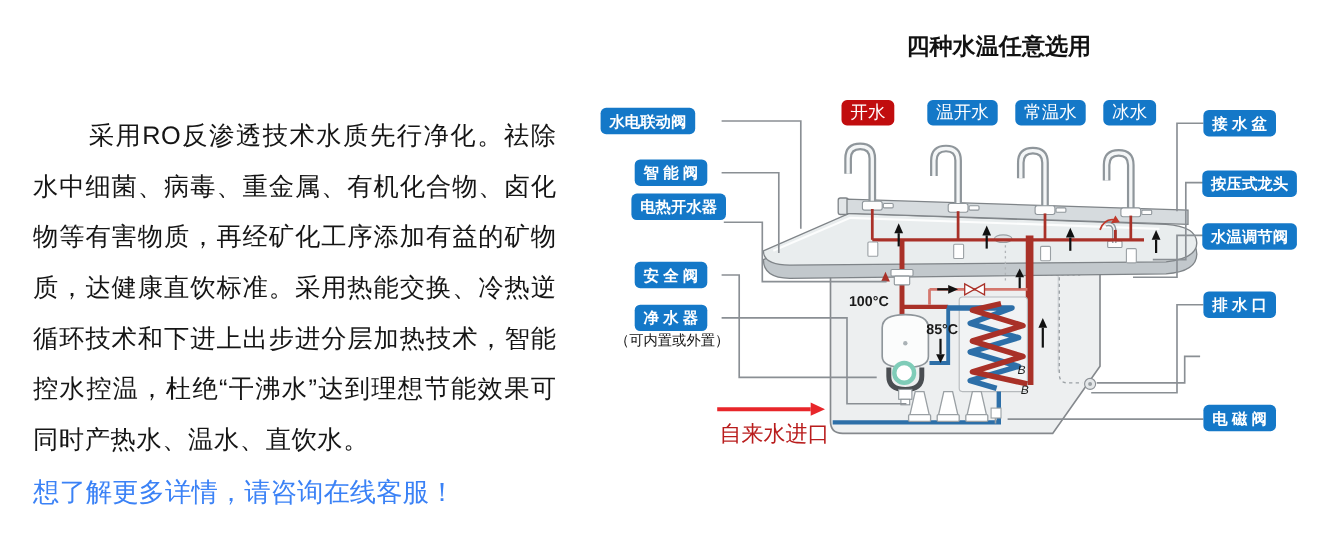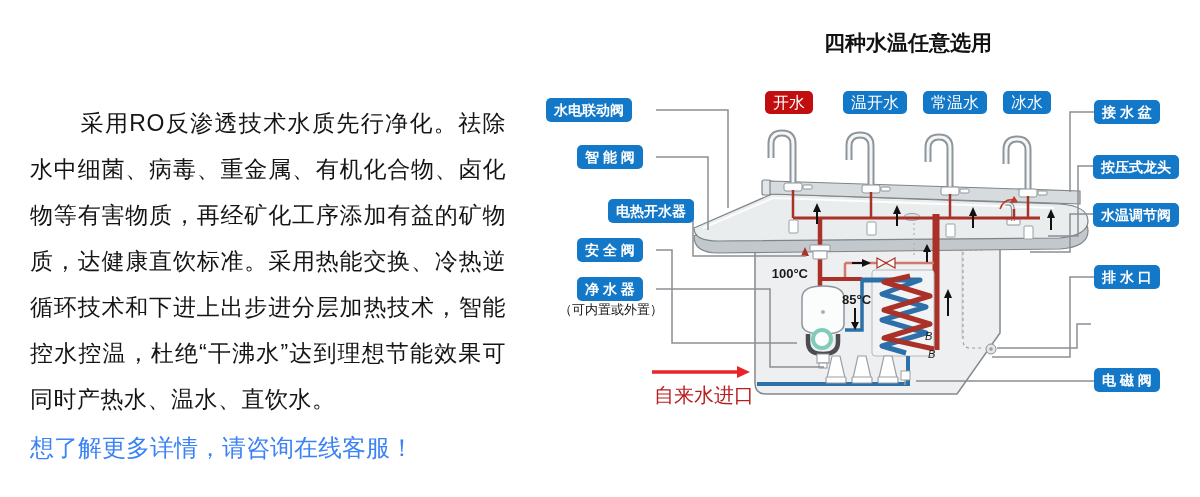--- a/index.html
+++ b/index.html
@@ -192,21 +192,21 @@
 
   <div class="abs" id="diagram-title">四种水温任意选用</div>
 
   <div class="wbtn wbtn-hot" style="left:765px;top:91px;">开水</div>
   <div class="wbtn wbtn-cold" style="left:843px;top:91px;">温开水</div>
   <div class="wbtn wbtn-cold" style="left:923px;top:91px;">常温水</div>
   <div class="wbtn wbtn-cold" style="left:1003px;top:91px;">冰水</div>
 
   <div class="pill" style="left:546px;top:98px;">水电联动阀</div>
   <div class="pill" style="left:577px;top:145px;">智 能 阀</div>
-  <div class="pill" style="left:574px;top:199px;margin-left:34px;">电热开水器</div>
+  <div class="pill" style="left:574px;top:176px;">电热开水器</div>
   <div class="pill" style="left:577px;top:238px;">安 全 阀</div>
   <div class="pill" style="left:577px;top:277px;">净 水 器</div>
   <div class="abs" id="purifier-note">（可内置或外置）</div>
 
   <div class="pill" style="left:1094px;top:100px;">接 水 盆</div>
   <div class="pill" style="left:1093px;top:155px;">按压式龙头</div>
   <div class="pill" style="left:1093px;top:203px;">水温调节阀</div>
   <div class="pill" style="left:1094px;top:265px;">排 水 口</div>
   <div class="pill" style="left:1094px;top:368px;">电 磁 阀</div>
 

